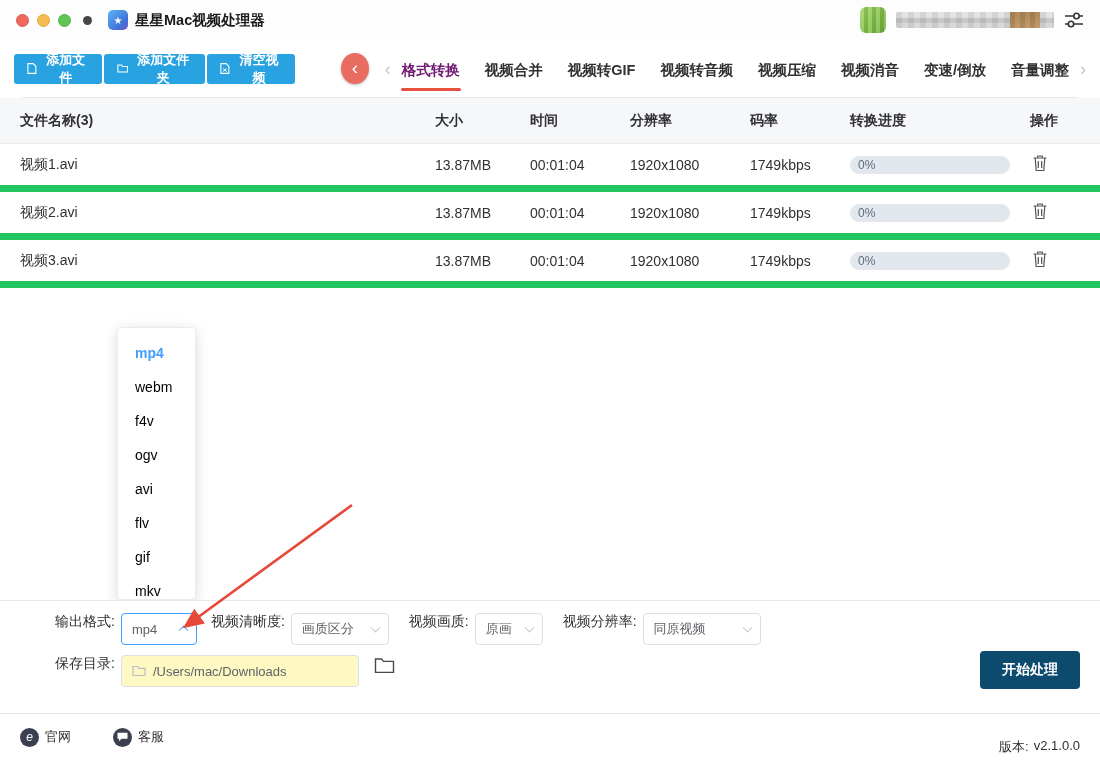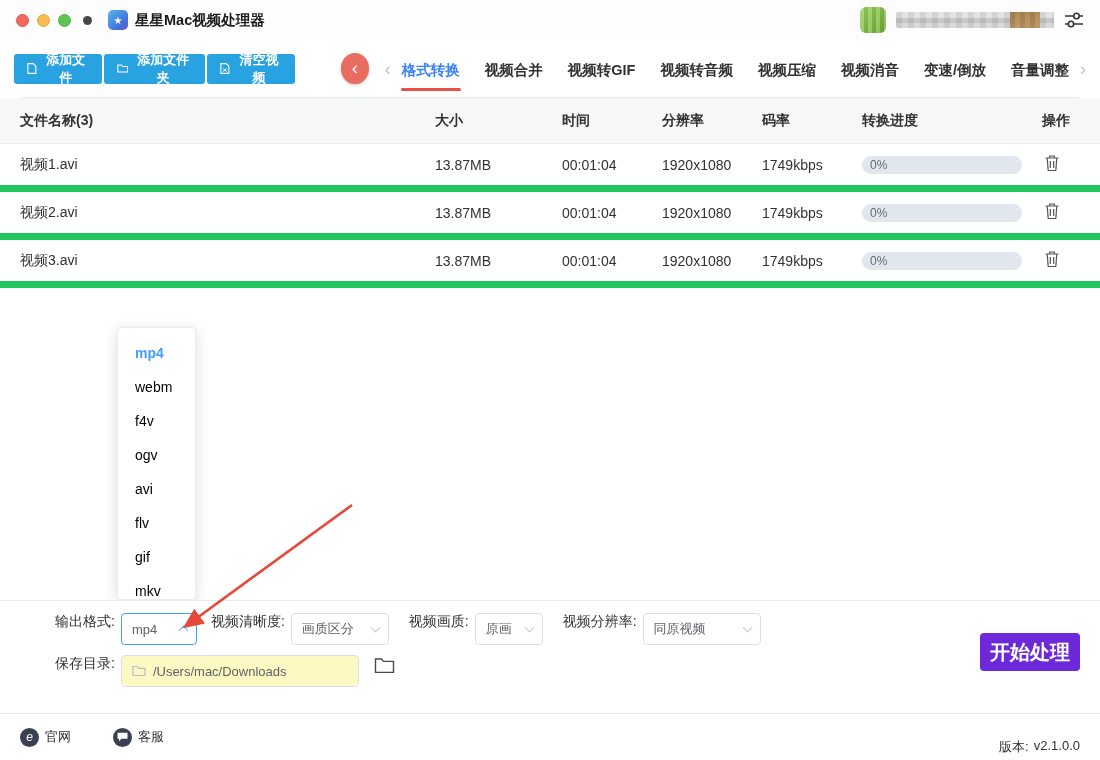--- a/index.html
+++ b/index.html
@@ -43,34 +43,34 @@
     padding:0 13px; display:flex; align-items:center; gap:6px; border:none; border-radius:3px;
     margin-right:2px; cursor:pointer; font-family:inherit; }
   .nav-circle { width:31px; height:31px; border-radius:50%; background:#e96c60; color:#fff;
     display:flex; align-items:center; justify-content:center; font-size:19px; margin-left:44px;
     cursor:pointer; border:none; box-shadow:0 1px 3px rgba(0,0,0,.25); line-height:1; padding-bottom:3px; }
   .tab-chevron { color:#c0c4cc; font-size:18px; margin:0 10px 0 16px; cursor:pointer; background:none; border:none; line-height:1; font-family:inherit; }
   .tab-chevron.right { margin:0 0 0 10px; }
   .tabs { display:flex; align-items:stretch; gap:23px; height:57px; }
   .tab { position:relative; display:flex; align-items:center; font-size:14.5px; font-weight:bold;
     color:#303133; cursor:pointer; white-space:nowrap; padding:4px 1px 0; background:none; border:none; font-family:inherit; }
-  .tab.active { color:#3b82f6; }
+  .tab.active { color:#701a75; }
   .tab.active::after { content:""; position:absolute; left:0; right:0; bottom:6px; height:3px;
     background:#e8503f; border-radius:2px; }
 
   
   .table { border-top:1px solid #e8e8e8;border-radius:26px; }
   .thead { display:flex; align-items:center; height:46px; background:#f6f7f9; border-bottom:1px solid #ececec;
     font-size:14px; font-weight:bold; color:#303133; }
   .trow { display:flex; align-items:center; height:48px; border-bottom:7px solid #22c55e; font-size:14px; color:#303133; background:#fff; }
   .col-name { flex:0 0 435px; padding-left:20px; }
   .col-size { flex:0 0 95px; }
-  .col-time { flex:0 0 100px;margin-left:32px; }
+  .col-time { flex:0 0 100px; }
   .col-res  { flex:0 0 100px; }
-  .col-rate { flex:0 0 100px; }
+  .col-rate { flex:0 0 100px;margin-left:20px; }
   .col-progress { flex:0 0 180px; }
   .col-op { flex:1; }
   .progress-track { width:160px; height:18px; background:#e2e7ee; border-radius:9px;
     display:flex; align-items:center; padding-left:8px; font-size:12px; color:#5f6b7a; }
   .trash-btn { background:none; border:none; cursor:pointer; padding:2px; }
 
   
   .dropdown { position:absolute; left:117px; top:327px; width:79px; height:273px; background:#fff;
     border:1px solid #ececec; border-radius:4px; box-shadow:0 3px 14px rgba(0,0,0,.14);
     overflow:hidden; padding-top:8px; z-index:5; }
@@ -88,22 +88,22 @@
   .sel .chev { position:absolute; right:9px; top:50%; width:7px; height:7px;
     border-right:1.5px solid #c0c4cc; border-bottom:1.5px solid #c0c4cc;
     transform:translateY(-70%) rotate(45deg); }
   .sel.open { border-color:#409eff; }
   .sel.open .chev { border-color:#409eff; transform:translateY(-30%) rotate(-135deg); }
   .w76{width:76px} .w98{width:98px} .w68{width:68px} .w118{width:118px}
   .ml14{margin-left:14px} .ml20{margin-left:20px}
   .dir-input { width:238px; height:32px; border:1px solid #dcdfe6; border-radius:4px; background:#fef9c3;
     display:flex; align-items:center; gap:7px; padding:0 10px; font-size:13px; color:#606266; }
   .browse-btn { background:none; border:none; cursor:pointer; margin-left:13px; padding:2px; }
-  .start-btn { position:absolute; right:20px; top:32px; width:100px; height:38px; background:#6d28d9;
-    color:#fff; font-size:20px; font-weight:bold; border:none; border-radius:4px; cursor:pointer; font-family:inherit; }
+  .start-btn { position:absolute; right:20px; top:50px; width:100px; height:38px; background:#0c4a6e;
+    color:#fff; font-size:14px; font-weight:bold; border:none; border-radius:4px; cursor:pointer; font-family:inherit; }
 
   
   .footer { position:absolute; left:0; right:0; top:713px; height:47px; background:#fff;
     border-top:1px solid #e8e8e8; display:flex; align-items:center; padding:0 20px; z-index:6; }
   .flink { display:flex; align-items:center; gap:6px; margin-right:42px; font-size:13px; color:#303133;
     background:none; border:none; cursor:pointer; font-family:inherit; }
   .ficon { width:19px; height:19px; border-radius:50%; background:#3a4050; color:#fff;
     display:flex; align-items:center; justify-content:center; font-size:12px; font-style:italic; }
   .version { margin-left:auto; font-size:13px; color:#303133; display:flex; gap:5px;margin-top:20px; }
 

